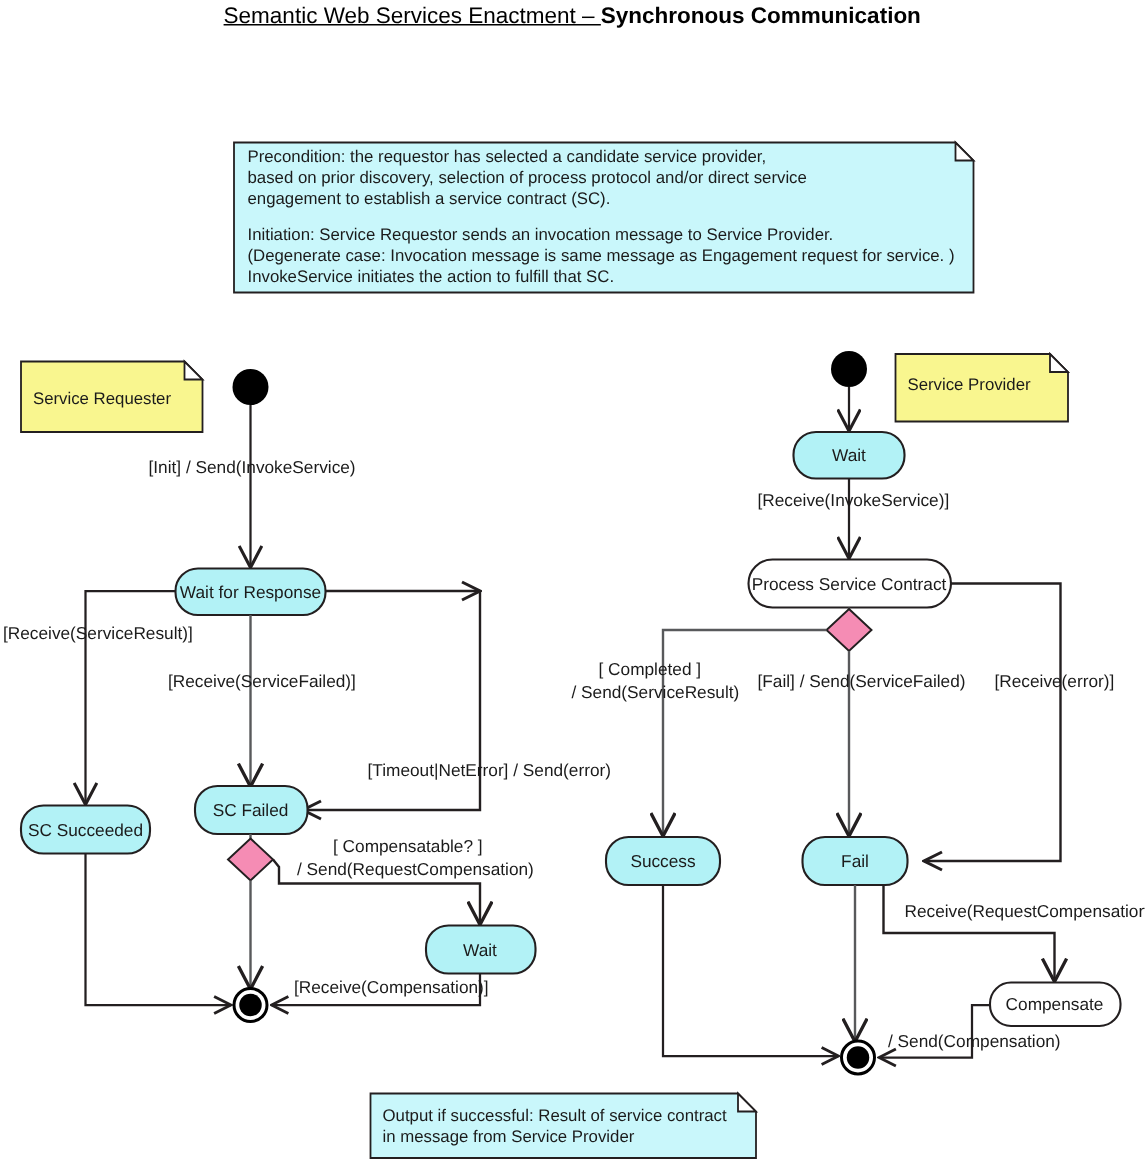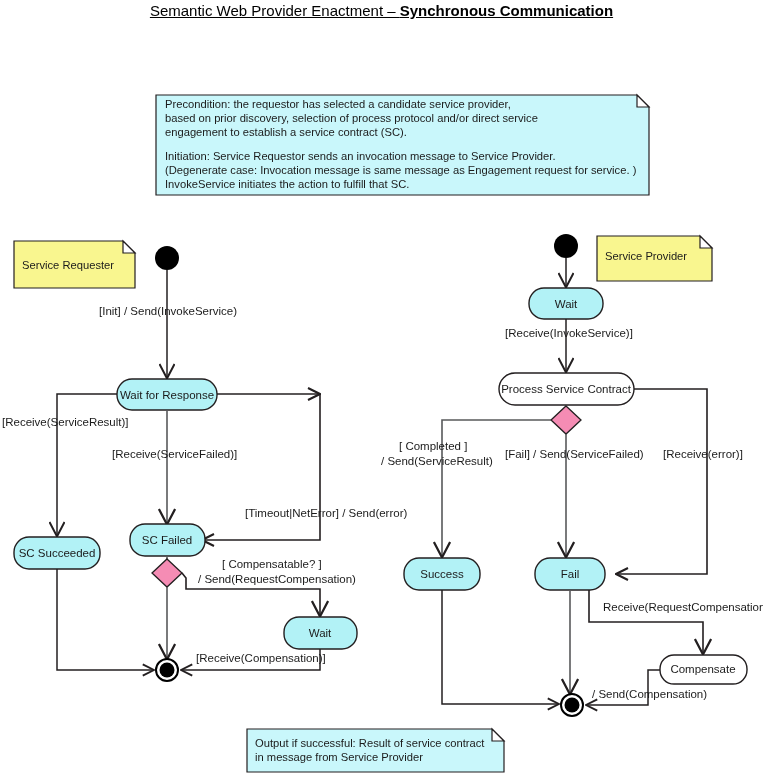--- a/index.html
+++ b/index.html
@@ -4,21 +4,21 @@
 <style>
   html,body{margin:0;padding:0;background:#ffffff;}
   body{width:763px;height:777px;font-family:"Liberation Sans",sans-serif;overflow:hidden;}
   #stage{position:relative;width:763px;height:777px;background:#fff;}
   svg{position:absolute;left:0;top:0;}
   .title{
     position:absolute;left:0;top:2px;width:763px;text-align:center;
     font-size:15px;color:#000;
   }
   .title .t-plain{text-decoration:underline;font-weight:400;}
-  .title .t-bold{text-decoration:underline;font-weight:700;}
+  .title .t-bold{font-weight:700;}
   .edge{stroke:#58595b;stroke-width:1.6;fill:none;}
   .edge-dark{stroke:#231f20;stroke-width:1.6;fill:none;}
   .arrowline{stroke:#231f20;stroke-width:1.5;fill:none;}
   .nodebox{fill:#b2f2f6;stroke:#231f20;stroke-width:1.4;}
   .nodebox-white{fill:#ffffff;stroke:#231f20;stroke-width:1.4;}
   .nodelabel{font-family:"Liberation Sans",sans-serif;font-size:11.5px;fill:#1b1b1b;text-anchor:middle;dominant-baseline:middle;}
   .guard{font-family:"Liberation Sans",sans-serif;font-size:11.5px;fill:#1b1b1b;}
   .noteshape{fill:#c9f7fb;stroke:#231f20;stroke-width:1.2;}
   .noteshape-y{fill:#f9f68f;stroke:#231f20;stroke-width:1.2;}
   .notefold{fill:#ffffff;stroke:#231f20;stroke-width:1.2;}
@@ -27,21 +27,21 @@
   .initnode{fill:#000000;}
   .finalouter{fill:#ffffff;stroke:#000000;stroke-width:2;}
   .finalinner{fill:#000000;}
 </style>
 </head>
 <body>
 
 <div id="stage">
 
   <div class="title">
-    <span class="t-plain">Semantic Web Provider Enactment – </span><span class="t-bold">Synchronous Communication</span>
+    <span class="t-plain">Semantic Web Services Enactment – </span><span class="t-bold">Synchronous Communication</span>
   </div>
 
   <svg width="763" height="777" xmlns="http://www.w3.org/2000/svg">
     <defs>
       <marker id="ah" viewBox="0 0 12 12" refX="10" refY="6" markerWidth="11" markerHeight="11" orient="auto-start-reverse">
         <path d="M0.5,0.5 L11,6 L0.5,11.5" fill="none" stroke="#231f20" stroke-width="1.5"></path>
       </marker>
       <marker id="ahs" viewBox="0 0 12 12" refX="11" refY="6" markerWidth="9" markerHeight="9" orient="auto-start-reverse">
         <path d="M1,1 L11,6 L1,11" fill="none" stroke="#231f20" stroke-width="1.7"></path>
       </marker>

